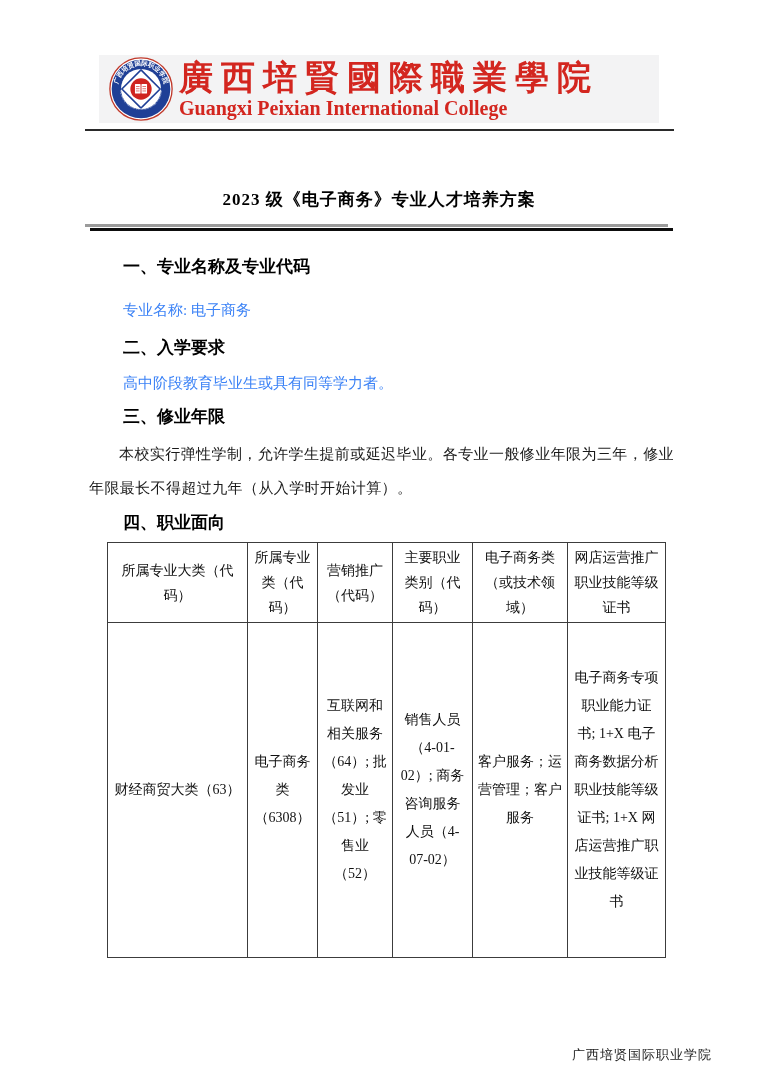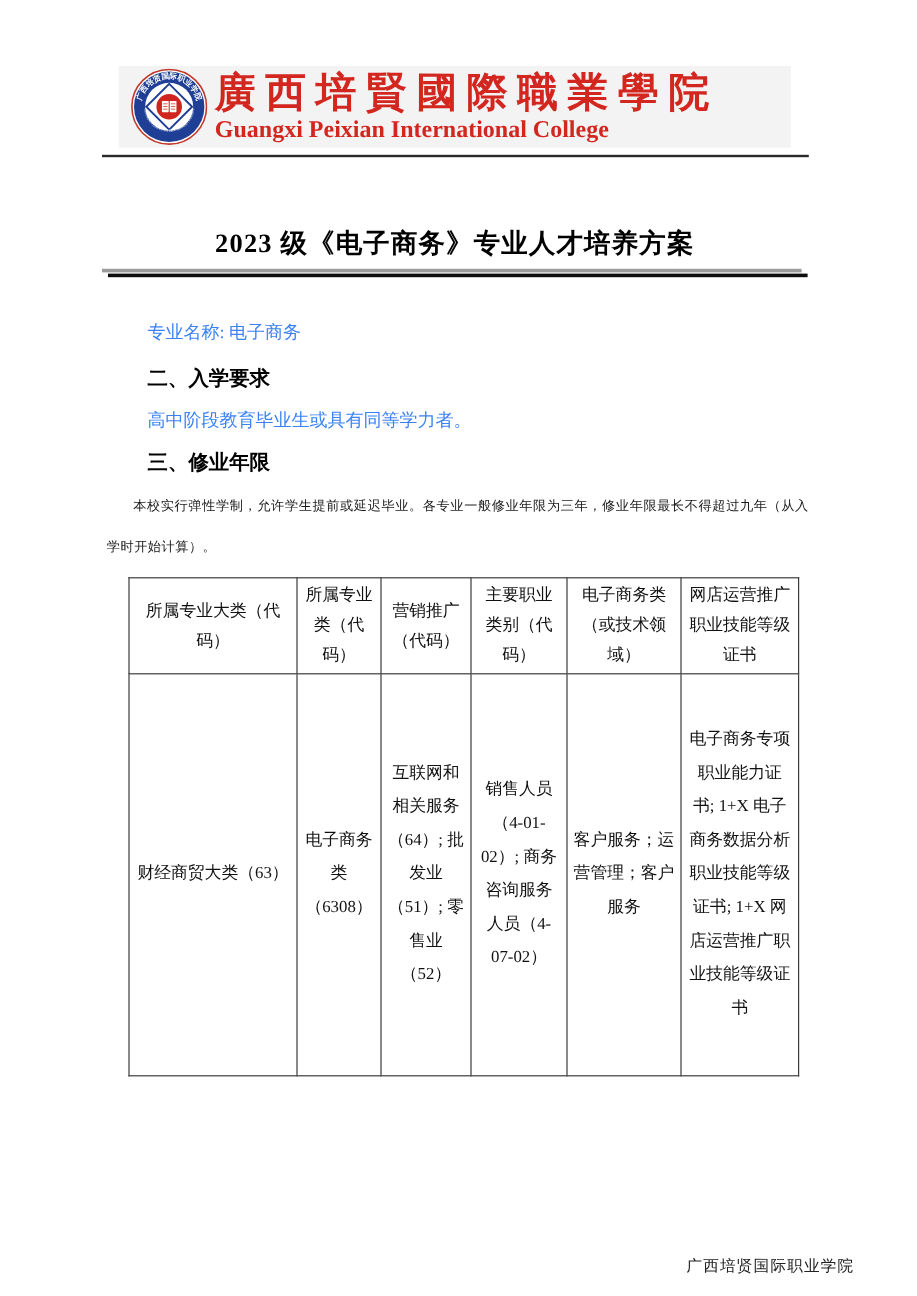--- a/index.html
+++ b/index.html
@@ -21,43 +21,43 @@
   }
   .brand-en {
     font-size:20px; font-weight:bold; color:#d3261f; line-height:22px;
     margin-top:1px; white-space:nowrap;
   }
   .header-rule { position:absolute; left:85px; top:129px; width:589px; height:2px; background:#2a2a2a; }
 
   
   .doc-title {
     position:absolute; left:85px; top:188px; width:588px; margin:0;
-    text-align:center; font-size:22px; font-weight:bold; letter-spacing:1px; color:#000;
+    text-align:center; font-size:17px; font-weight:bold; letter-spacing:1px; color:#000;
   }
   .title-rule { position:absolute; left:85px; top:224px; width:588px; }
   .title-rule .bar-gray  { height:3px; background:#9b9b9b; width:583px; }
   .title-rule .bar-black { height:3px; background:#0d0d0d; width:583px; margin-left:5px; margin-top:1px; }
 
   
   .content { position:absolute; left:89px; top:246px; width:585px; }
   .sec {
     font-family:"Liberation Sans","DejaVu Sans",sans-serif;
     font-size:17px; font-weight:bold; color:#000;
     margin:0; padding-left:34px; line-height:22px;
   }
   .h-s1 { margin-top:10px; }
   .h-s2 { margin-top:17px; }
-  .h-s3 { margin-top:14px; }
+  .h-s3 { margin-top:14px;font-family:Liberation Mono, monospace; }
   .h-s4 { margin-top:7px; }
   .field { font-size:15px; margin:0; padding-left:34px; line-height:20px; color:#3b82f6; }
   .f-name { margin-top:22px; }
   .f-code { margin-top:12px; }
   .f-adm  { margin-top:14px; }
   .p-study {
-    margin:8px 0 0 0; font-size:11px; line-height:34px;
+    margin:8px 0 0 0; font-size:15px; line-height:34px;
     text-indent:2em; text-align:justify; letter-spacing:0.4px;
   }
 
   
   table.career {
     margin:8px 0 0 18px; width:558px; border-collapse:collapse; table-layout:fixed;
     font-size:14px; color:#111;
   }
   table.career th, table.career td {
     border:1.5px solid #3c3c3c; text-align:center; vertical-align:middle;
@@ -116,28 +116,30 @@
 </div>
 <div class="header-rule"></div>
 
 <h1 class="doc-title">2023 级《电子商务》专业人才培养方案</h1>
 <div class="title-rule">
   <div class="bar-gray"></div>
   <div class="bar-black"></div>
 </div>
 
 <div class="content">
+  <h2 class="sec h-s1">一、专业名称及专业代码</h2>
   <p class="field f-name">专业名称: 电子商务</p>
 
   <h2 class="sec h-s2">二、入学要求</h2>
   <p class="field f-adm">高中阶段教育毕业生或具有同等学力者。</p>
 
   <h2 class="sec h-s3">三、修业年限</h2>
   <p class="p-study">本校实行弹性学制，允许学生提前或延迟毕业。各专业一般修业年限为三年，修业年限最长不得超过九年（从入学时开始计算）。</p>
 
+  <h2 class="sec h-s4">四、职业面向</h2>
 
   <table class="career">
     <colgroup>
       <col style="width:140px">
         <col style="width:70px">
         <col style="width:75px">
       <col style="width:80px">
         <col style="width:95px">
         <col style="width:98px">
     </colgroup>

